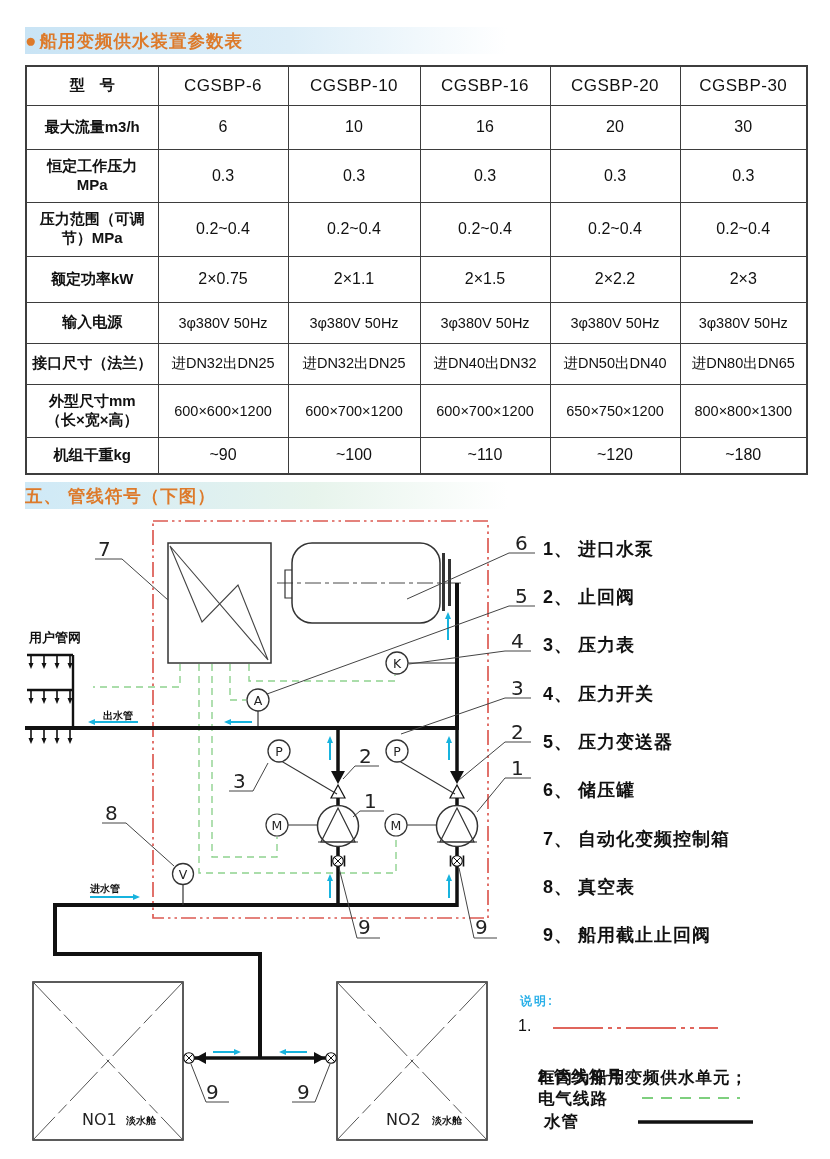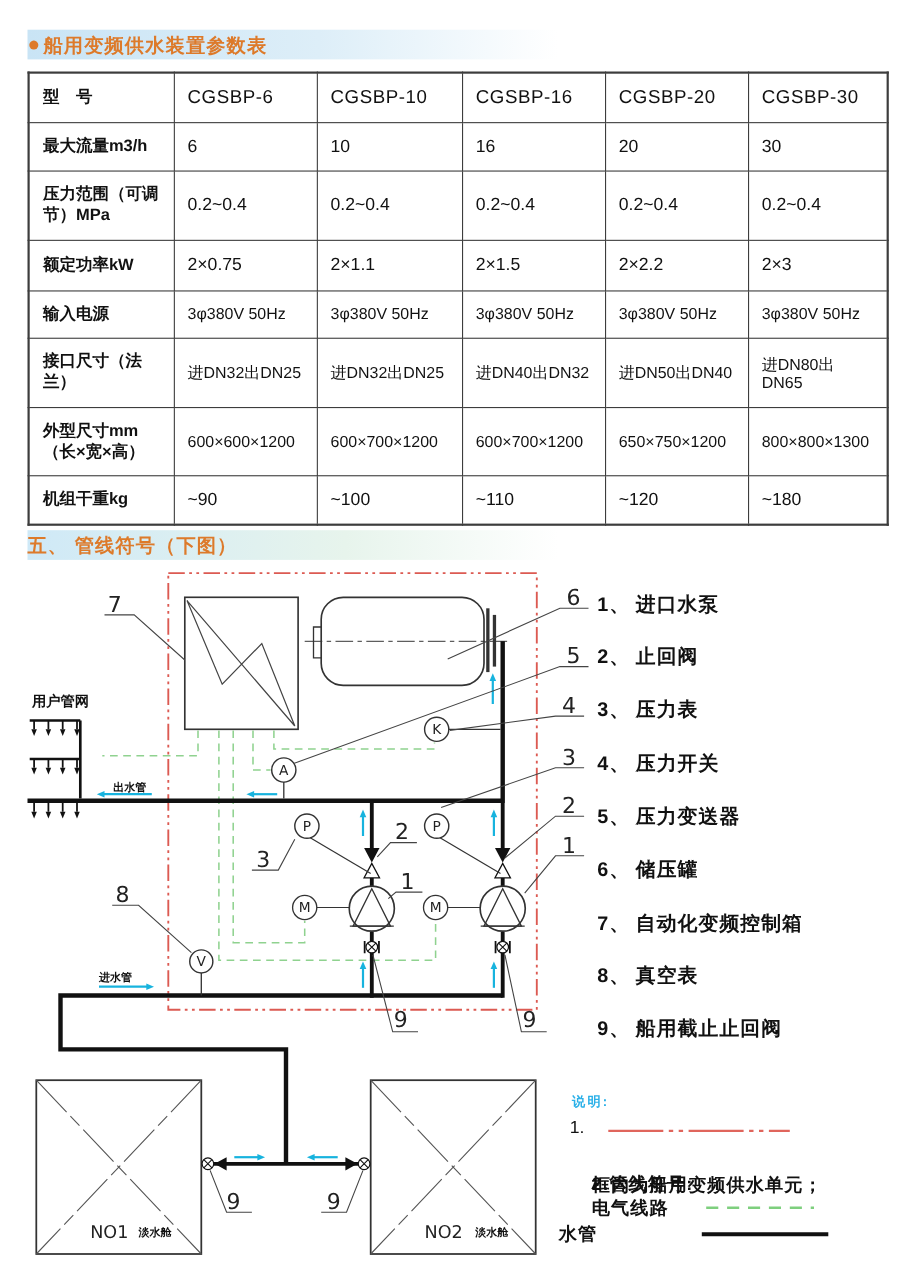--- a/index.html
+++ b/index.html
@@ -6,22 +6,22 @@
   body{width:830px;height:1159px;position:relative;background:#ffffff;
        font-family:"Liberation Sans","DejaVu Sans",sans-serif;overflow:hidden;}
   .abs{position:absolute;}
   
   .hbar{height:27px;display:flex;align-items:center;
         background:linear-gradient(90deg,#c9e4f5 0%,#ddeef8 55%,#ffffff 100%);}
   .hbar .bullet{color:#dd7a2a;font-size:19px;line-height:1;margin-right:3px;}
   .hbar .htext{color:#dd7a2a;font-size:17.5px;font-weight:bold;letter-spacing:1px;}
   
   table.params{border-collapse:collapse;table-layout:fixed;background:#fff;}
-  table.params td,table.params th{border:1px solid #3d3d3d;text-align:left;
-        vertical-align:middle;padding:12px;color:#111;}
+  table.params td,table.params th{border:1px solid #3d3d3d;text-align:center;
+        vertical-align:middle;padding:0;color:#111;}
   table.params{border:2px solid #3d3d3d;}
   th.model{font-size:17px;font-weight:normal;letter-spacing:.5px;}
   td.rowlabel,th.rowlabel{font-size:15px;font-weight:bold;white-space:pre-line;line-height:1.25;}
   td.val{font-size:16px;font-weight:normal;}
   td.val.small{font-size:14.5px;margin-top:10px;}
   
   .legend-item{position:absolute;left:543px;height:22px;display:flex;
         font-size:18px;font-weight:600;color:#111;letter-spacing:1px;white-space:nowrap;}
   .legend-item .lnum{width:35px;}
   
@@ -63,20 +63,29 @@
     <th class="model">CGSBP-30</th>
   </tr>
   <tr style="height:44px">
     <td class="rowlabel">最大流量m3/h</td>
     <td class="val">6</td>
     <td class="val">10</td>
     <td class="val">16</td>
     <td class="val">20</td>
     <td class="val">30</td>
   </tr>
+  <tr style="height:53px">
+    <td class="rowlabel">恒定工作压力
+MPa</td>
+    <td class="val">0.3</td>
+    <td class="val">0.3</td>
+    <td class="val">0.3</td>
+    <td class="val">0.3</td>
+    <td class="val">0.3</td>
+  </tr>
   <tr style="height:54px">
     <td class="rowlabel">压力范围（可调
 节）MPa</td>
     <td class="val">0.2~0.4</td>
     <td class="val">0.2~0.4</td>
     <td class="val">0.2~0.4</td>
     <td class="val">0.2~0.4</td>
     <td class="val">0.2~0.4</td>
   </tr>
   <tr style="height:46px">
@@ -359,14 +368,14 @@
       <span>船用截止止回阀</span>
     </div>
 </div>
 
 <div>
   <div class="note note-head" style="left:520px;top:993px">说明:</div>
   <div class="note note-n" style="left:518px;top:1017px">1.</div>
   <div class="note note-b" style="left:538px;top:1067px">框内为船用变频供水单元；</div>
   <div class="note note-b" style="left:538px;top:1066px">2.管线符号:</div>
   <div class="note note-b" style="left:538px;top:1088px">电气线路</div>
-  <div class="note note-b" style="left:508px;top:1111px">水管</div>
+  <div class="note note-b" style="left:544px;top:1111px">水管</div>
 </div>
 
 </body></html>

